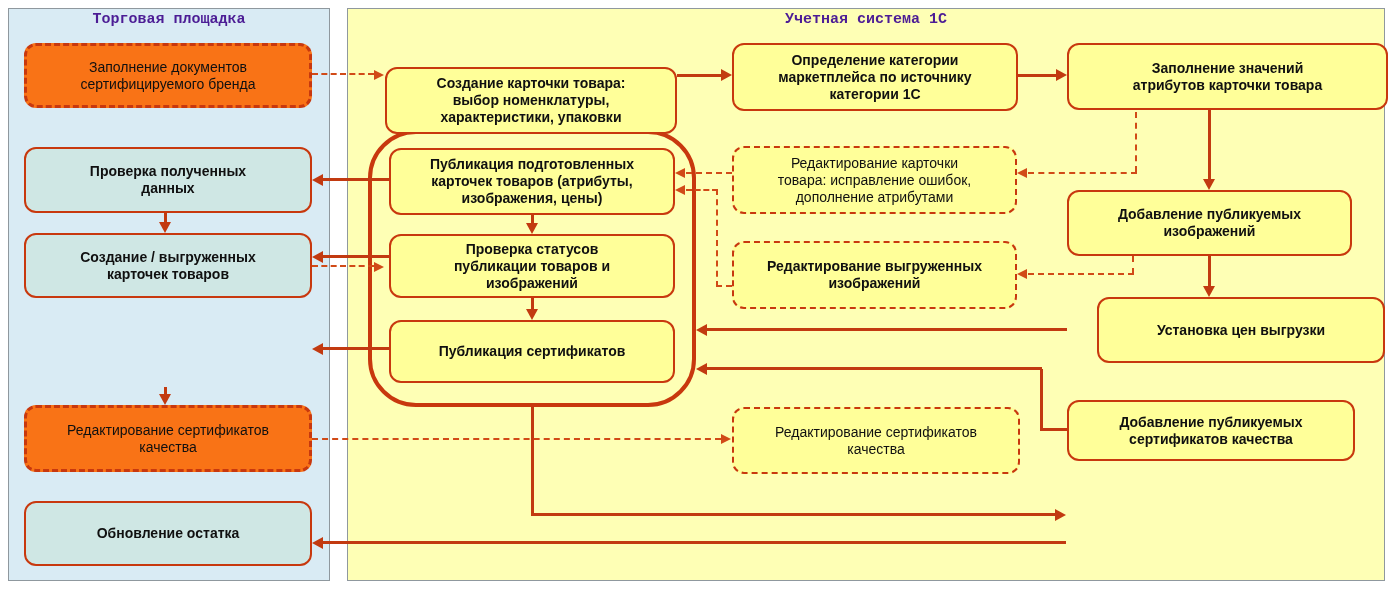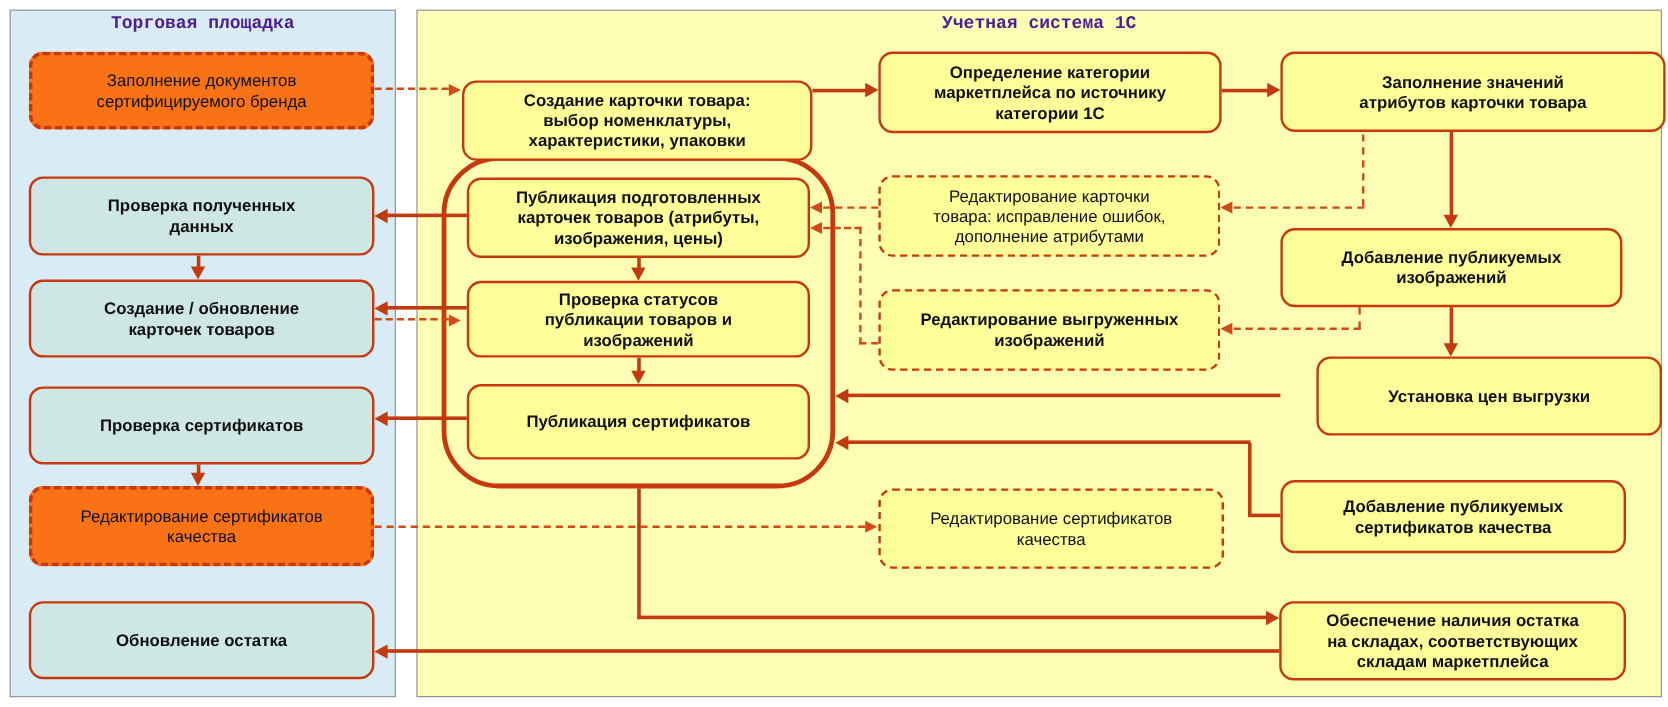--- a/index.html
+++ b/index.html
@@ -47,23 +47,22 @@
 
   <div class="ttl" style="left:8px;top:11px;width:322px;">Торговая площадка</div>
   <div class="ttl" style="left:347px;top:11px;width:1038px;">Учетная система 1С</div>
 
   <div class="grp" style="left:368px;top:130px;width:328px;height:277px;"></div>
 
   <div class="bx dsh c-org" style="left:24px;top:43px;width:288px;height:65px;">Заполнение документов
 сертифицируемого бренда</div>
   <div class="bx c-teal" style="left:24px;top:147px;width:288px;height:66px;">Проверка полученных
 данных</div>
-  <div class="bx c-teal" style="left:24px;top:233px;width:288px;height:65px;">Создание / обновление
+  <div class="bx c-teal" style="left:24px;top:233px;width:288px;height:65px;">Создание / выгруженных
 карточек товаров</div>
-  <div class="bx c-teal" style="left:24px;top:322px;width:288px;height:65px;">Проверка сертификатов</div>
   <div class="bx dsh c-org" style="left:24px;top:405px;width:288px;height:67px;">Редактирование сертификатов
 качества</div>
   <div class="bx c-teal" style="left:24px;top:501px;width:288px;height:65px;">Обновление остатка</div>
 
   <div class="bx c-yel" style="left:385px;top:43px;width:292px;height:67px;margin-top:24px;">Создание карточки товара:
 выбор номенклатуры,
 характеристики, упаковки</div>
   <div class="bx c-yel" style="left:732px;top:43px;width:286px;height:68px;">Определение категории
 маркетплейса по источнику
 категории 1С</div>
@@ -84,23 +83,20 @@
   <div class="bx dsh c-yel" style="left:732px;top:241px;width:285px;height:68px;font-weight:bold;">Редактирование выгруженных
 изображений</div>
 
   <div class="bx c-yel" style="left:1067px;top:190px;width:285px;height:66px;">Добавление публикуемых
 изображений</div>
   <div class="bx c-yel" style="left:1097px;top:297px;width:288px;height:66px;">Установка цен выгрузки</div>
   <div class="bx c-yel" style="left:1067px;top:400px;width:288px;height:61px;">Добавление публикуемых
 сертификатов качества</div>
   <div class="bx dsh c-yel" style="left:732px;top:407px;width:288px;height:67px;">Редактирование сертификатов
 качества</div>
-  <div class="bx c-yel" style="left:1066px;top:501px;width:289px;height:66px;">Обеспечение наличия остатка
-на складах, соответствующих
-складам маркетплейса</div>
 
   <div class="lh" style="left:677px;top:74px;width:46px;"></div>
   <div class="aR" style="left:721px;top:69px;"></div>
 
   <div class="lh" style="left:1018px;top:74px;width:40px;"></div>
   <div class="aR" style="left:1056px;top:69px;"></div>
 
   <div class="lv" style="left:1208px;top:110px;height:70px;"></div>
   <div class="aD" style="left:1203px;top:179px;"></div>
 

